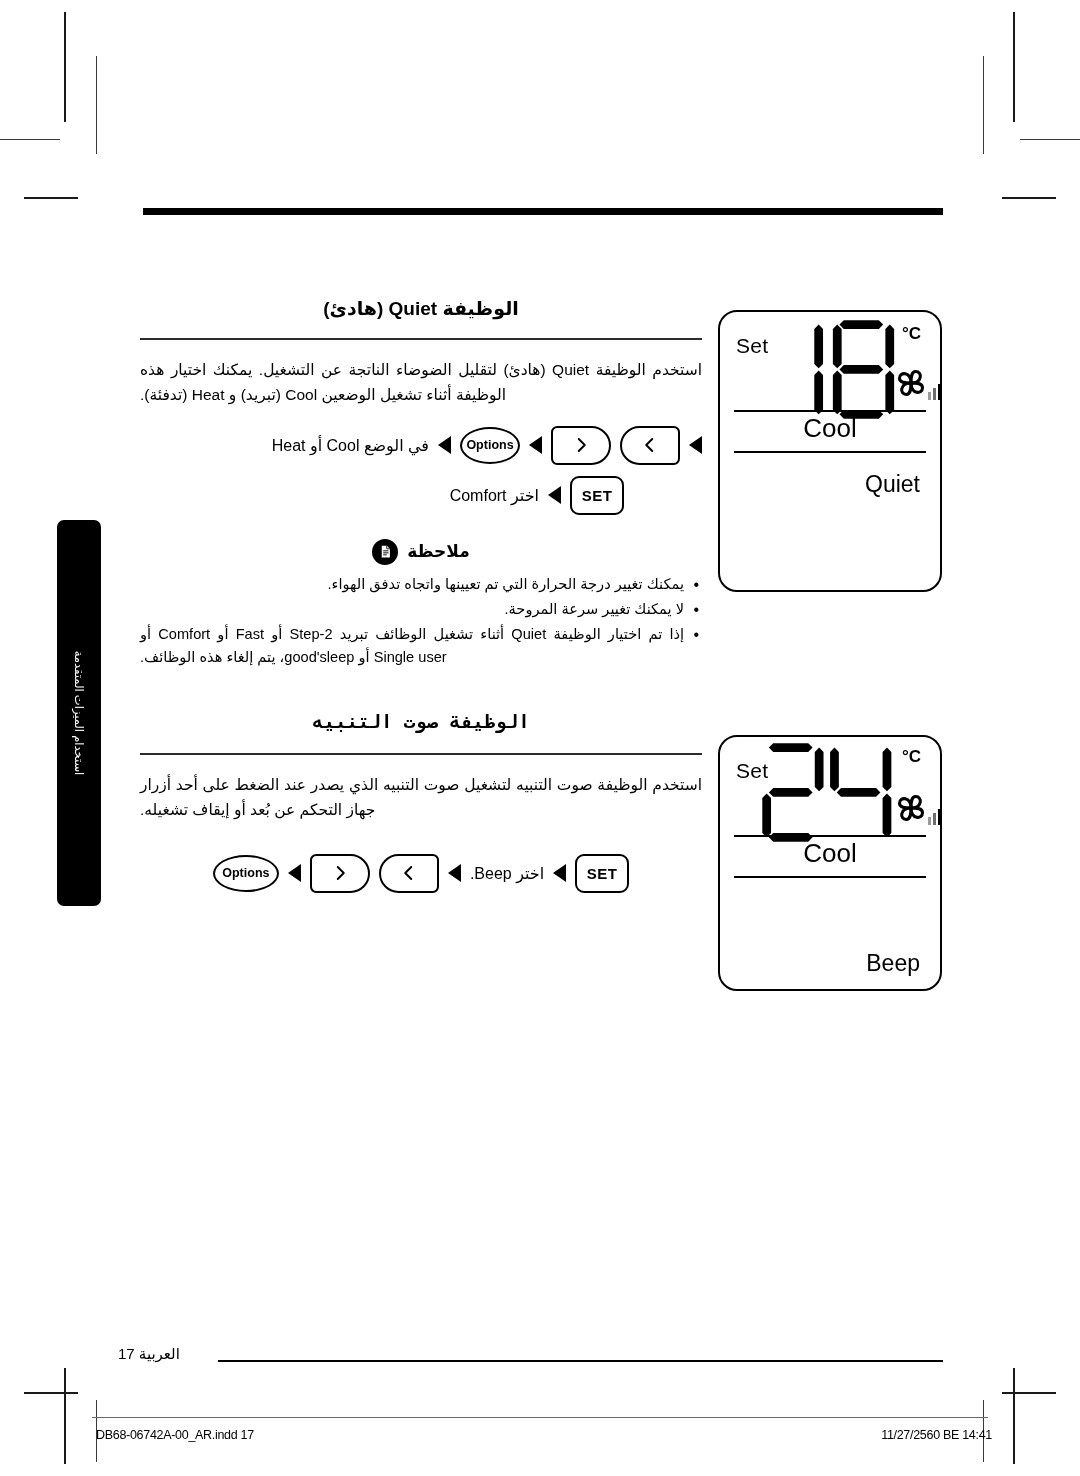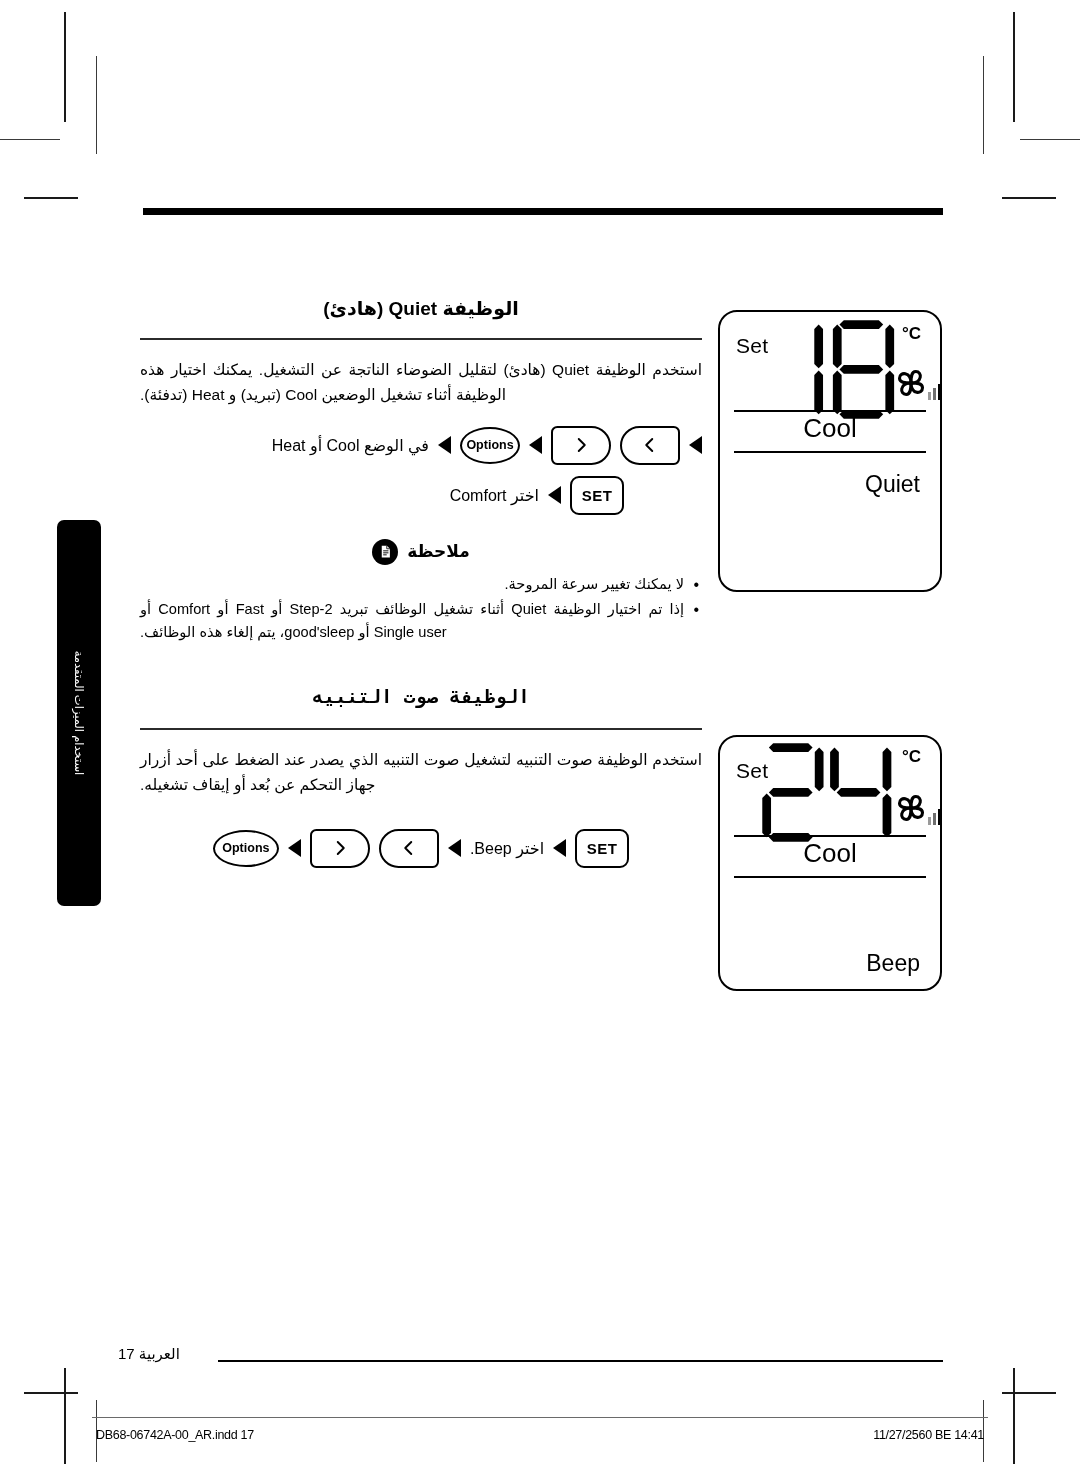--- a/index.html
+++ b/index.html
@@ -145,21 +145,21 @@
   }
   .footer-bar{
     position:absolute;left:92px;top:1417px;width:896px;height:1px;background:#6a6a6a;
   }
   .foot-left{
     position:absolute;left:96px;top:1428px;font-size:12.5px;
     font-family:"Liberation Sans","DejaVu Sans",sans-serif;direction:ltr;
     letter-spacing:-0.3px;
   }
   .foot-right{
-    position:absolute;right:96px;top:1428px;font-size:12.5px;direction:ltr;
+    position:absolute;right:88px;top:1428px;font-size:12.5px;direction:ltr;
     letter-spacing:-0.3px;
     margin-left:8px;
   }
 </style>
 </head>
 <body>
 
 <div class="crop" style="left:64px;top:12px;width:1.6px;height:110px;"></div>
 <div class="crop thin" style="left:96px;top:56px;width:1.4px;height:98px;"></div>
 <div class="crop thin" style="left:0px;top:139px;width:60px;height:1.4px;"></div>
@@ -224,20 +224,21 @@
         <path d="M6 2.6 h8.2 L19 7.4 V21.4 H6 Z" fill="#fff"></path>
         <path d="M14 2.6 V7.6 H19" fill="none" stroke="#000" stroke-width="1.3"></path>
         <rect x="8.3" y="10.2" width="8.4" height="1.5" fill="#000"></rect>
         <rect x="8.3" y="13.4" width="8.4" height="1.5" fill="#000"></rect>
         <rect x="8.3" y="16.6" width="5.6" height="1.5" fill="#000"></rect>
       </svg>
     </span>
   </div>
 
   <ul class="notes">
+    <li class="rightal">يمكنك تغيير درجة الحرارة التي تم تعيينها واتجاه تدفق الهواء.</li>
     <li class="rightal">لا يمكنك تغيير سرعة المروحة.</li>
     <li>إذا تم اختيار الوظيفة Quiet أثناء تشغيل الوظائف تبريد 2-Step أو Fast أو Comfort أو Single user أو good'sleep، يتم إلغاء هذه الوظائف.</li>
   </ul>
 
   <h2 class="sect" style="margin-top:42px;font-family:Liberation Mono, monospace;">الوظيفة صوت التنبيه</h2>
   <div class="rule"></div>
   <p class="body">استخدم الوظيفة صوت التنبيه لتشغيل صوت التنبيه الذي يصدر عند الضغط على أحد أزرار جهاز التحكم عن بُعد أو إيقاف تشغيله.</p>
 
   <div class="steps" style="margin-top:32px;">
     <div class="steprow" style="justify-content:center;">

